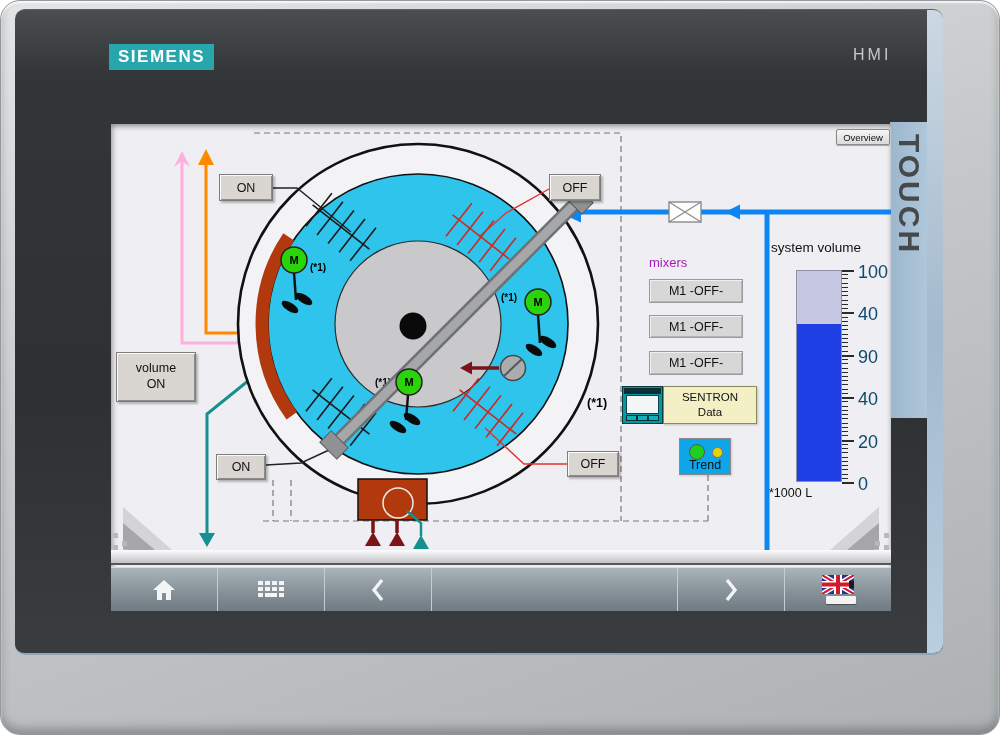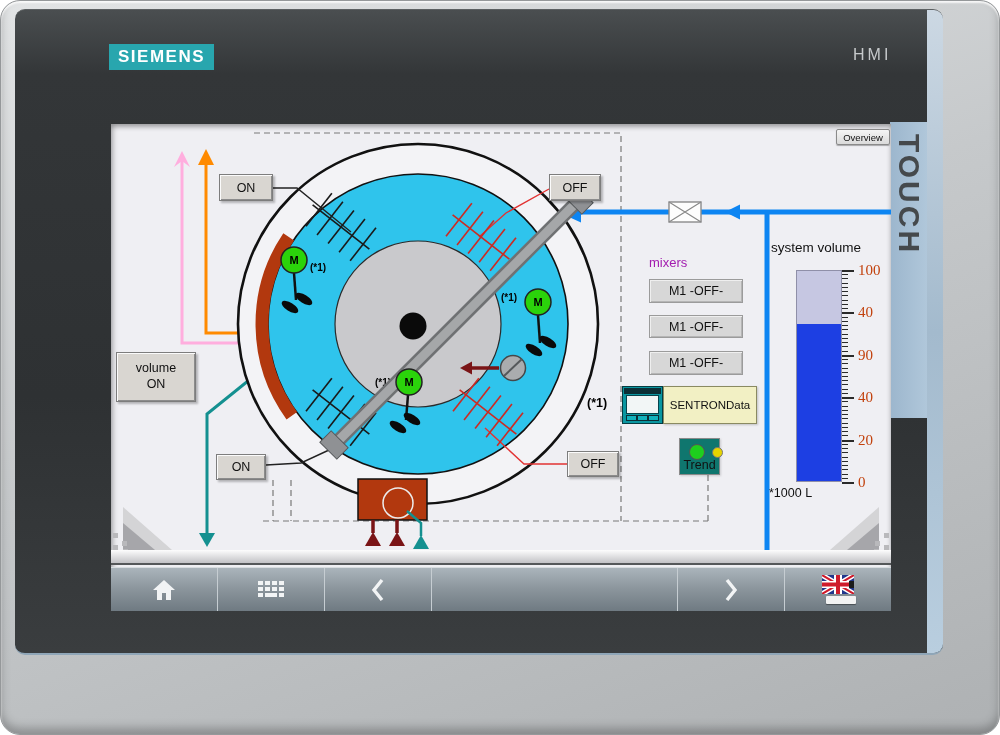--- a/index.html
+++ b/index.html
@@ -61,40 +61,40 @@
     box-shadow:0 1px 1px rgba(0,0,0,.3);}
   .rotor-btn{flex-direction:column;line-height:1.25;}
   .mixers-label{position:absolute;left:538px;top:131px;font-size:13px;color:#a21caf;}
   .sentron-device{position:absolute;left:511px;top:262px;width:41px;height:38px;
     background:#0a96a0;border:1px solid #053c42;}
   .sd-band{height:6px;background:#0b2f36;margin:1px 1px 0 1px;}
   .sd-screen{height:19px;background:#f2f6f6;margin:1px 3px 0 3px;border:1px solid #07444c;}
   .sd-keys{display:flex;gap:2px;margin:1px 3px 0 3px;height:6px;background:#0b2f36;padding:1px;}
   .sd-keys span{flex:1;background:#12b2bc;}
   .sentron-btn{position:absolute;left:552px;top:262px;width:94px;height:38px;
-    background:var(--sentron_panel);border:1px solid #8a8a62;display:flex;flex-direction:row;
+    background:var(--sentron_panel);border:1px solid #8a8a62;display:flex;flex-direction:column;
     align-items:center;justify-content:center;font-size:11.5px;color:#111;line-height:1.3;
     box-shadow:1px 1px 2px rgba(0,0,0,.2);}
-  .trend-btn{position:absolute;left:568px;top:314px;width:41px;height:37px;background:#0f766e;
+  .trend-btn{position:absolute;left:568px;top:314px;width:52px;height:37px;background:#0ea5e9;
     border:1px solid #8a8a8a;box-shadow:1px 1px 2px rgba(0,0,0,.15);}
   .led{position:absolute;border-radius:50%;}
   .led-green{left:9px;top:5px;width:16px;height:16px;background:var(--led_green);border:1px solid #555;}
   .led-yellow{left:32px;top:8px;width:11px;height:11px;background:var(--led_yellow);border:1px solid #777;}
   .trend-label{position:absolute;left:0;right:0;bottom:2px;text-align:center;font-size:12.5px;color:#111;}
   
   .gauge{position:absolute;left:650px;top:110px;width:130px;height:275px;}
   .gauge-title{position:absolute;left:10px;top:6px;font-size:13.5px;color:#111;}
   .gauge-bar{position:absolute;left:35px;top:36px;width:46px;height:212px;
     background:var(--gauge_empty);border:1px solid #8f8fa8;}
   .gauge-fill{position:absolute;left:0;right:0;bottom:0;background:var(--gauge_fill);}
   .gauge-ticks{position:absolute;left:81px;top:36px;width:14px;height:214px;}
   .tick{position:absolute;left:0;height:1px;width:6px;background:#2a2a2a;}
   .tick.major{width:12px;height:2px;}
   .gauge-labels{position:absolute;left:97px;top:36px;width:34px;height:212px;}
-  .tlab{position:absolute;font-size:15px;color:#c2410c;font-family:Liberation Serif, serif;}
+  .tlab{position:absolute;font-size:18px;color:#0c4a6e;}
   .gauge-unit{position:absolute;left:8px;top:252px;font-size:12.5px;color:#111;}
   
   .bottom-strip{position:absolute;left:0;top:426px;width:100%;height:15px;
     background:linear-gradient(#fdfdfd,#c2c2c6);border-bottom:2px solid #55585a;}
   .toolbar{position:absolute;left:0;top:443px;width:100%;height:44px;display:flex;
     background:linear-gradient(#aab4bb,#8d979e 45%,#6f7a82);border-top:1px solid #d8dde0;}
   .tb-zone{height:100%;display:flex;flex-direction:column;align-items:center;justify-content:center;
     border-right:1px solid #c6cdd2;}
   .tb-zone:last-child{border-right:none;}
   .z1{width:107px;}.z2{width:107px;}.z3{width:107px;}.z4{width:246px;}.z5{width:107px;}.z6{width:105px;}

